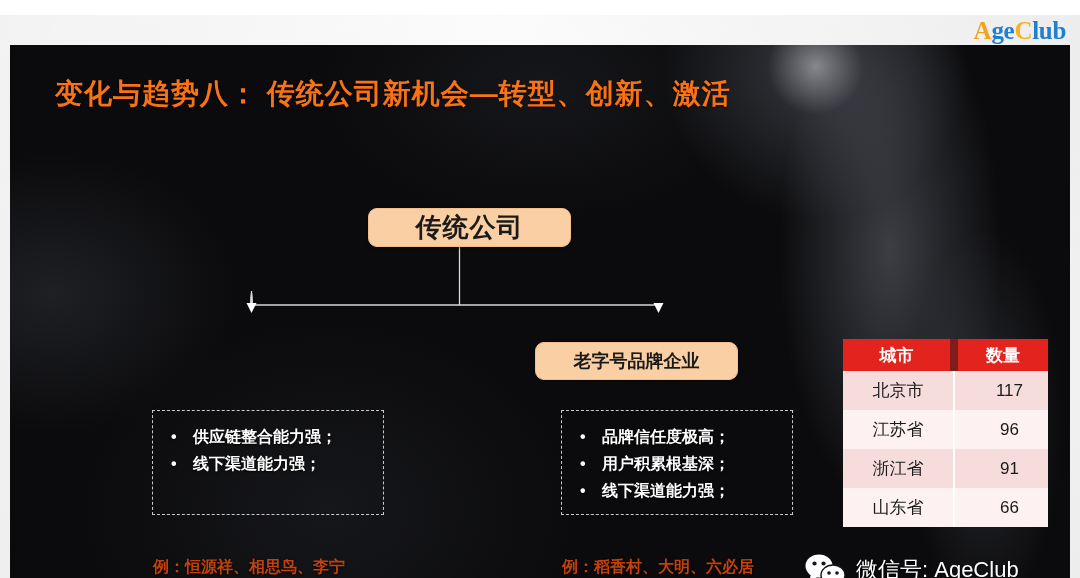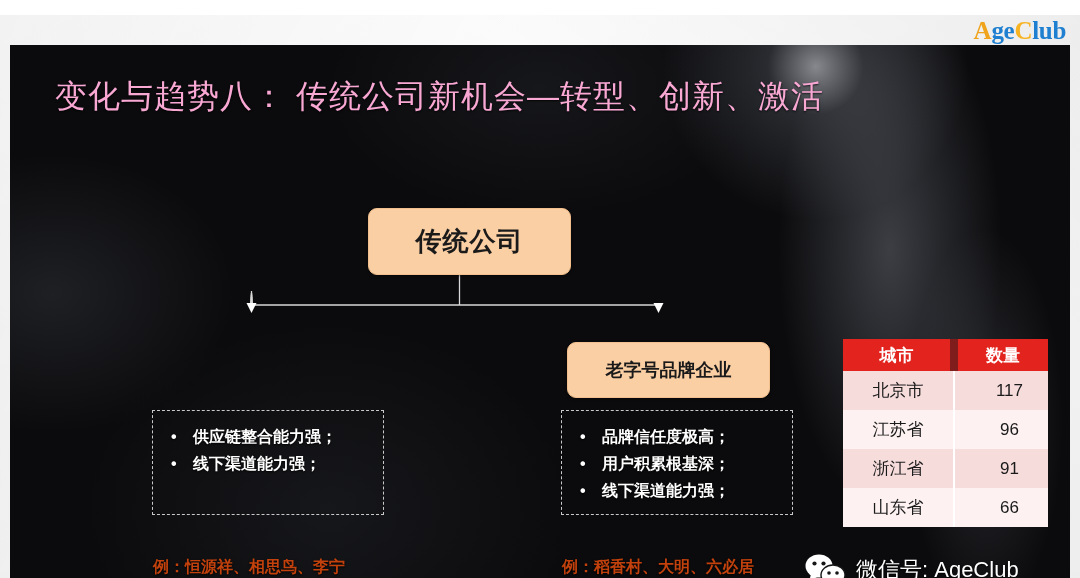--- a/index.html
+++ b/index.html
@@ -76,23 +76,23 @@
       radial-gradient(1px 1px at 168px 12px, rgba(255,255,255,0.65) 50%, transparent 51%),
       radial-gradient(1px 1px at 88px 88px, rgba(255,255,255,0.5) 50%, transparent 51%);
     background-size: 240px 250px;
   }
 
   
   #slide-title {
     position: absolute;
     left: 45px;
     top: 30px;
-    color: #f9a8d4;
-    font-size: 32px;
-    font-weight: normal;
+    color: #f97316;
+    font-size: 28px;
+    font-weight: bold;
     letter-spacing: 1px;
     white-space: nowrap;
     text-shadow: 0 1px 2px rgba(0,0,0,0.8);
   }
 
   
   .node {
     position: absolute;
     background: #fbcfa4;
     border: 1px solid #f3c08d;
@@ -100,25 +100,25 @@
     color: #1a1a1a;
     font-weight: bold;
     display: flex;
     align-items: center;
     justify-content: center;
     text-align: center;
     box-shadow: 0 1px 3px rgba(0,0,0,0.45);
     white-space: nowrap;
   }
   #node-root {
-    left: 358px; top: 163px; width: 203px; height: 67px;
+    left: 358px; top: 163px; width: 203px; height: 39px;
     font-size: 26px; letter-spacing: 1px;
   }
   #node-left  { left: 150px; top: 297px; width: 203px; height: 42px; font-size: 18px; }
-  #node-right { left: 557px; top: 297px; width: 203px; height: 56px; font-size: 18px; }
+  #node-right { left: 525px; top: 297px; width: 203px; height: 38px; font-size: 18px; }
 
   
   #connectors { position: absolute; left: 0; top: 0; width: 1060px; height: 540px; pointer-events: none; }
 
   
   .panel {
     position: absolute;
     border: 1px dashed #c9c9c9;
     padding: 12px 0 12px 0;
   }

